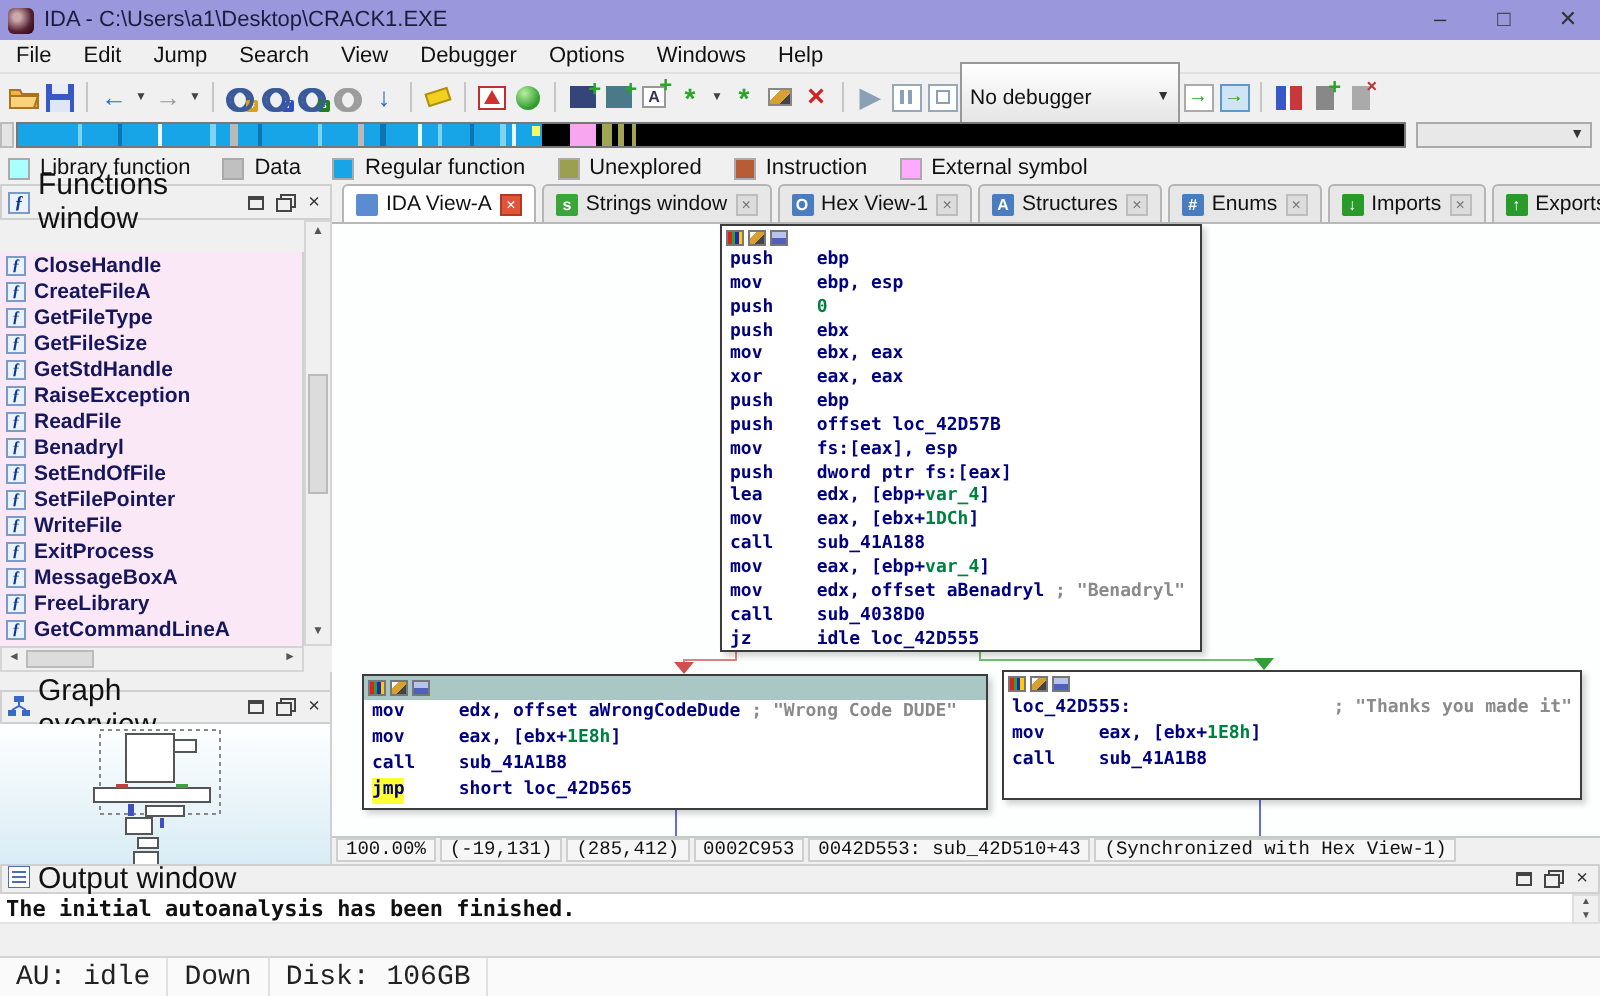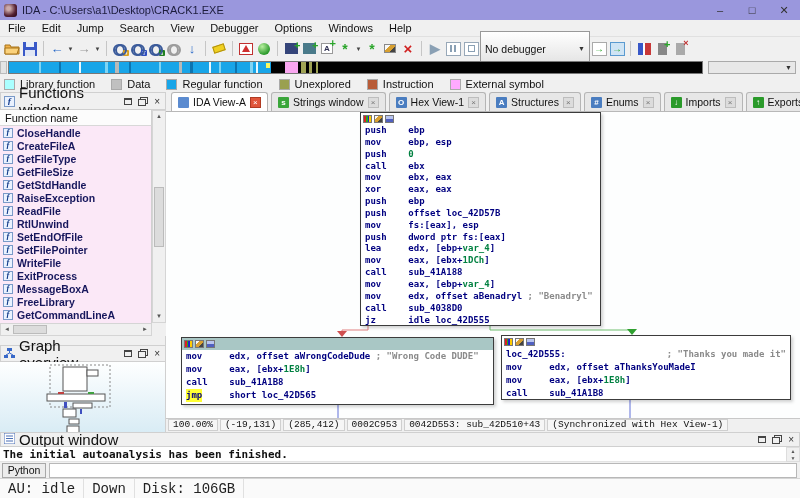--- a/index.html
+++ b/index.html
@@ -308,23 +308,20 @@
 
   <div class="abs panehead" style="left:0;top:92px;width:166px;height:18px">
     <span class="fico">ƒ</span>
     <span class="pt">Functions window</span>
     <span class="pbtns">
       <span class="ico-max"></span>
       <span class="ico-float"></span>
       <span class="ico-x">×</span>
     </span>
   </div>
-  <div id="fn-colhead" class="abs">
-    <span>Function name</span>
-  </div>
   <div class="abs scroll" id="vscroll" style="left:152px;top:110px;width:14px;height:213px">
     <span class="ar">▲</span>
     <span class="thumb" style="width:10px;height:60px"></span>
     <span class="ar">▼</span>
   </div>
   <div id="fn-list" class="abs">
 
       <div class="fnrow">
         <span class="fico">ƒ</span>
         <span class="fl">CloseHandle</span>
@@ -355,21 +352,21 @@
         <span class="fl">RaiseException</span>
       </div>
 
       <div class="fnrow">
         <span class="fico">ƒ</span>
         <span class="fl">ReadFile</span>
       </div>
 
       <div class="fnrow">
         <span class="fico">ƒ</span>
-        <span class="fl">RtlUnwind</span>
+        <span class="fl">Benadryl</span>
       </div>
 
       <div class="fnrow">
         <span class="fico">ƒ</span>
         <span class="fl">SetEndOfFile</span>
       </div>
 
       <div class="fnrow">
         <span class="fico">ƒ</span>
         <span class="fl">SetFilePointer</span>
@@ -503,21 +500,21 @@
     <div class="gnode lh12" style="left:194px;top:0;width:241px;height:214px">
       <div class="ntitle">
         <span class="ni ni1"></span>
         <span class="ni ni2"></span>
         <span class="ni ni3"></span>
       </div>
       <div class="asm">
           <div class="asm-line"><span class="tk-m">push    ebp</span></div>
           <div class="asm-line"><span class="tk-m">mov     ebp, esp</span></div>
           <div class="asm-line"><span class="tk-m">push    </span><span class="tk-g">0</span></div>
-          <div class="asm-line"><span class="tk-m">call    ebx</span></div>
+          <div class="asm-line"><span class="tk-m">push    ebx</span></div>
           <div class="asm-line"><span class="tk-m">mov     ebx, eax</span></div>
           <div class="asm-line"><span class="tk-m">xor     eax, eax</span></div>
           <div class="asm-line"><span class="tk-m">push    ebp</span></div>
           <div class="asm-line"><span class="tk-m">push    offset loc_42D57B</span></div>
           <div class="asm-line"><span class="tk-m">mov     fs:[eax], esp</span></div>
           <div class="asm-line"><span class="tk-m">push    dword ptr fs:[eax]</span></div>
           <div class="asm-line"><span class="tk-m">lea     edx, [ebp+</span><span class="tk-g">var_4</span><span class="tk-m">]</span></div>
           <div class="asm-line"><span class="tk-m">mov     eax, [ebx+</span><span class="tk-g">1DCh</span><span class="tk-m">]</span></div>
           <div class="asm-line"><span class="tk-m">call    sub_41A188</span></div>
           <div class="asm-line"><span class="tk-m">mov     eax, [ebp+</span><span class="tk-g">var_4</span><span class="tk-m">]</span></div>
@@ -542,21 +539,20 @@
     </div>
 
     <div class="gnode lh13" style="left:335px;top:223px;width:290px;height:65px">
       <div class="ntitle">
         <span class="ni ni1"></span>
         <span class="ni ni2"></span>
         <span class="ni ni3"></span>
       </div>
       <div class="asm">
           <div class="asm-line"><span class="tk-m">loc_42D555:</span><span class="tk-r">; "Thanks you made it"</span></div>
-          <div class="asm-line"><span class="tk-m">mov     edx, offset aThanksYouMadeI</span></div>
           <div class="asm-line"><span class="tk-m">mov     eax, [ebx+</span><span class="tk-g">1E8h</span><span class="tk-m">]</span></div>
           <div class="asm-line"><span class="tk-m">call    sub_41A1B8</span></div>
         </div>
     </div>
   </div>
 
   <div id="gstatus" class="abs">
 
   <span class="gs-cell">100.00%</span>
       <span class="gs-cell">(-19,131)</span>
@@ -582,24 +578,20 @@
       <span class="ico-x">×</span>
     </span>
   </div>
   <div id="outlog" class="abs">
     <span>The initial autoanalysis has been finished.</span>
   </div>
   <div id="outscroll" class="abs">
     <span>▲</span>
     <span>▼</span>
   </div>
-  <div id="cli" class="abs">
-    <span id="cli-btn">Python</span>
-    <input id="cli-input" value="" style="">
-  </div>
 
   <div id="statusbar" class="abs">
     <span class="sb-cell">AU: idle</span>
     <span class="sb-cell">Down</span>
     <span class="sb-cell">Disk: 106GB</span>
     <span class="sb-cell" style="flex:1;border-right:none"></span>
   </div>
 
 </div>
 

